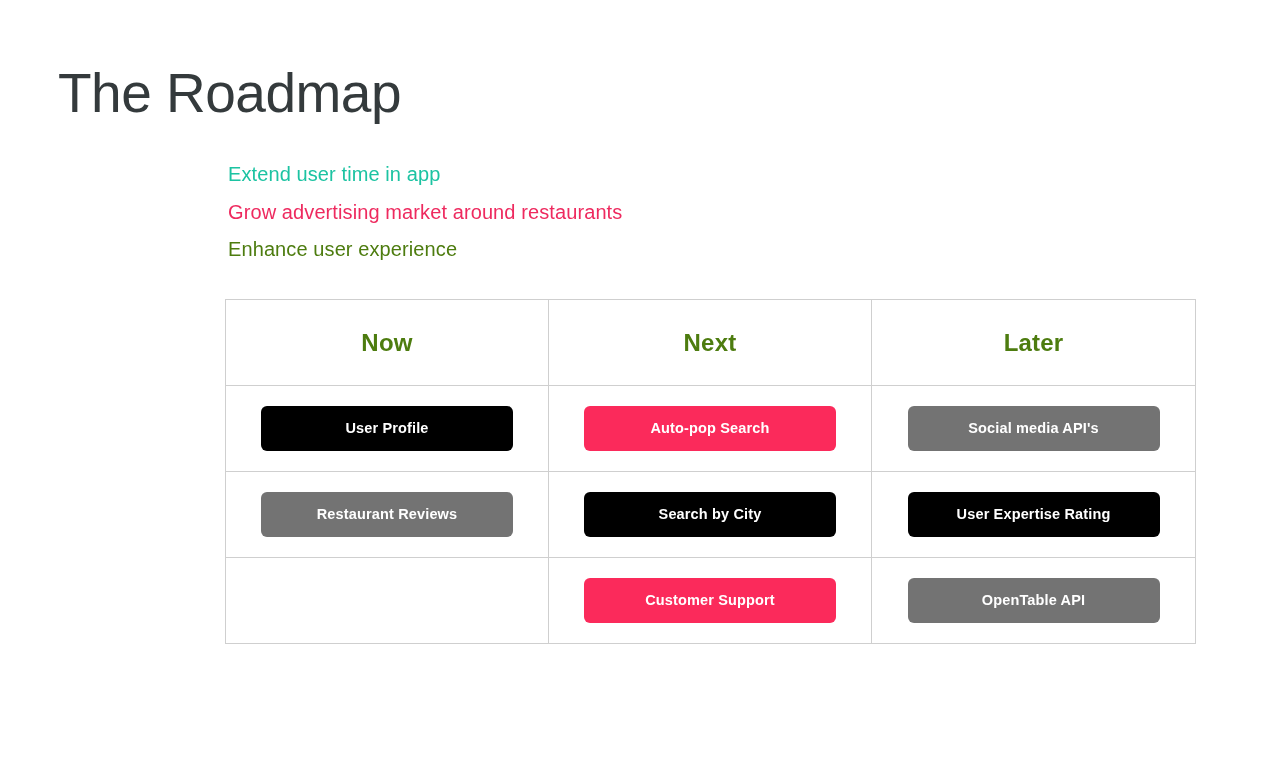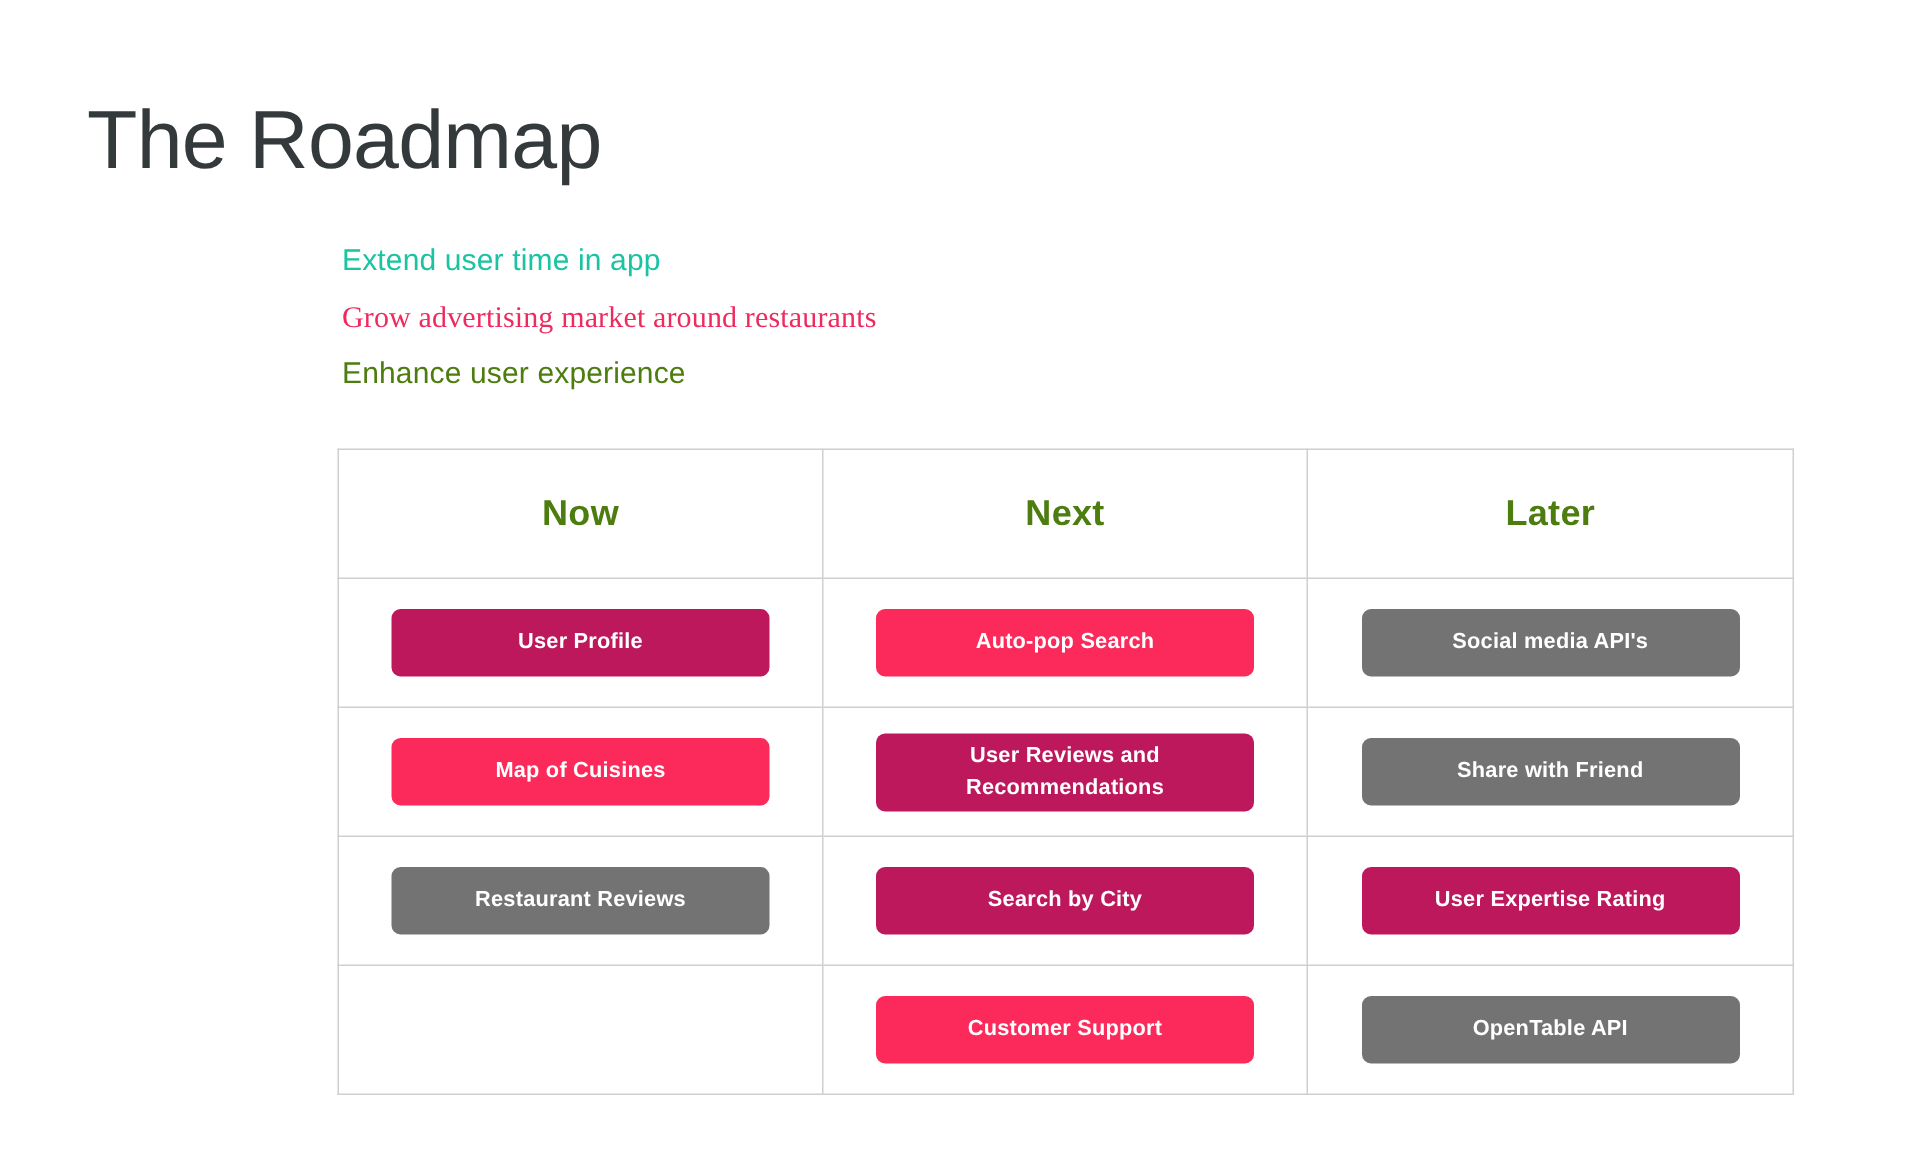--- a/index.html
+++ b/index.html
@@ -84,39 +84,39 @@
     border-radius: 6px;
     color: #ffffff;
     font-size: 14.5px;
     font-weight: 700;
     letter-spacing: 0.15px;
     line-height: 21px;
     text-align: center;
     box-sizing: border-box;
     padding: 5px 10px;
   }
-  .card.purple { background: #be185d; }
+  .card.purple { background: #000000; }
   .card.pink   { background: #fb2a5b; }
   .card.teal   { background: #737373; }
   .card-empty {
     width: 252px;
     height: 45px;
     margin: 0 auto;
   }
 </style>
 </head>
 <body style="background: rgb(255, 255, 255);">
 
 <h1 id="page-title" style="color: rgb(52, 58, 60);">The Roadmap</h1>
 
 <div id="goals">
   <div class="goal-line" style="color: rgb(28, 195, 162);">
     <span>Extend user time in app</span>
   </div>
-  <div class="goal-line" style="color: rgb(238, 42, 95); font-family: Liberation Serif, serif;">
+  <div class="goal-line" style="color: rgb(238, 42, 95);">
     <span>Grow advertising market around restaurants</span>
   </div>
   <div class="goal-line" style="color: #4d7c0f;">
     <span>Enhance user experience</span>
   </div>
 </div>
 
 <table id="roadmap-table">
   <thead>
     <tr>
@@ -132,31 +132,20 @@
       </td>
       <td>
         <div class="card pink">Auto-pop Search</div>
       </td>
       <td>
         <div class="card teal">Social media API's</div>
       </td>
     </tr>
     <tr>
       <td>
-        <div class="card pink">Map of Cuisines</div>
-      </td>
-      <td>
-        <div class="card purple">User Reviews and Recommendations</div>
-      </td>
-      <td>
-        <div class="card teal">Share with Friend</div>
-      </td>
-    </tr>
-    <tr>
-      <td>
         <div class="card teal">Restaurant Reviews</div>
       </td>
       <td>
         <div class="card purple">Search by City</div>
       </td>
       <td>
         <div class="card purple">User Expertise Rating</div>
       </td>
     </tr>
     <tr>

